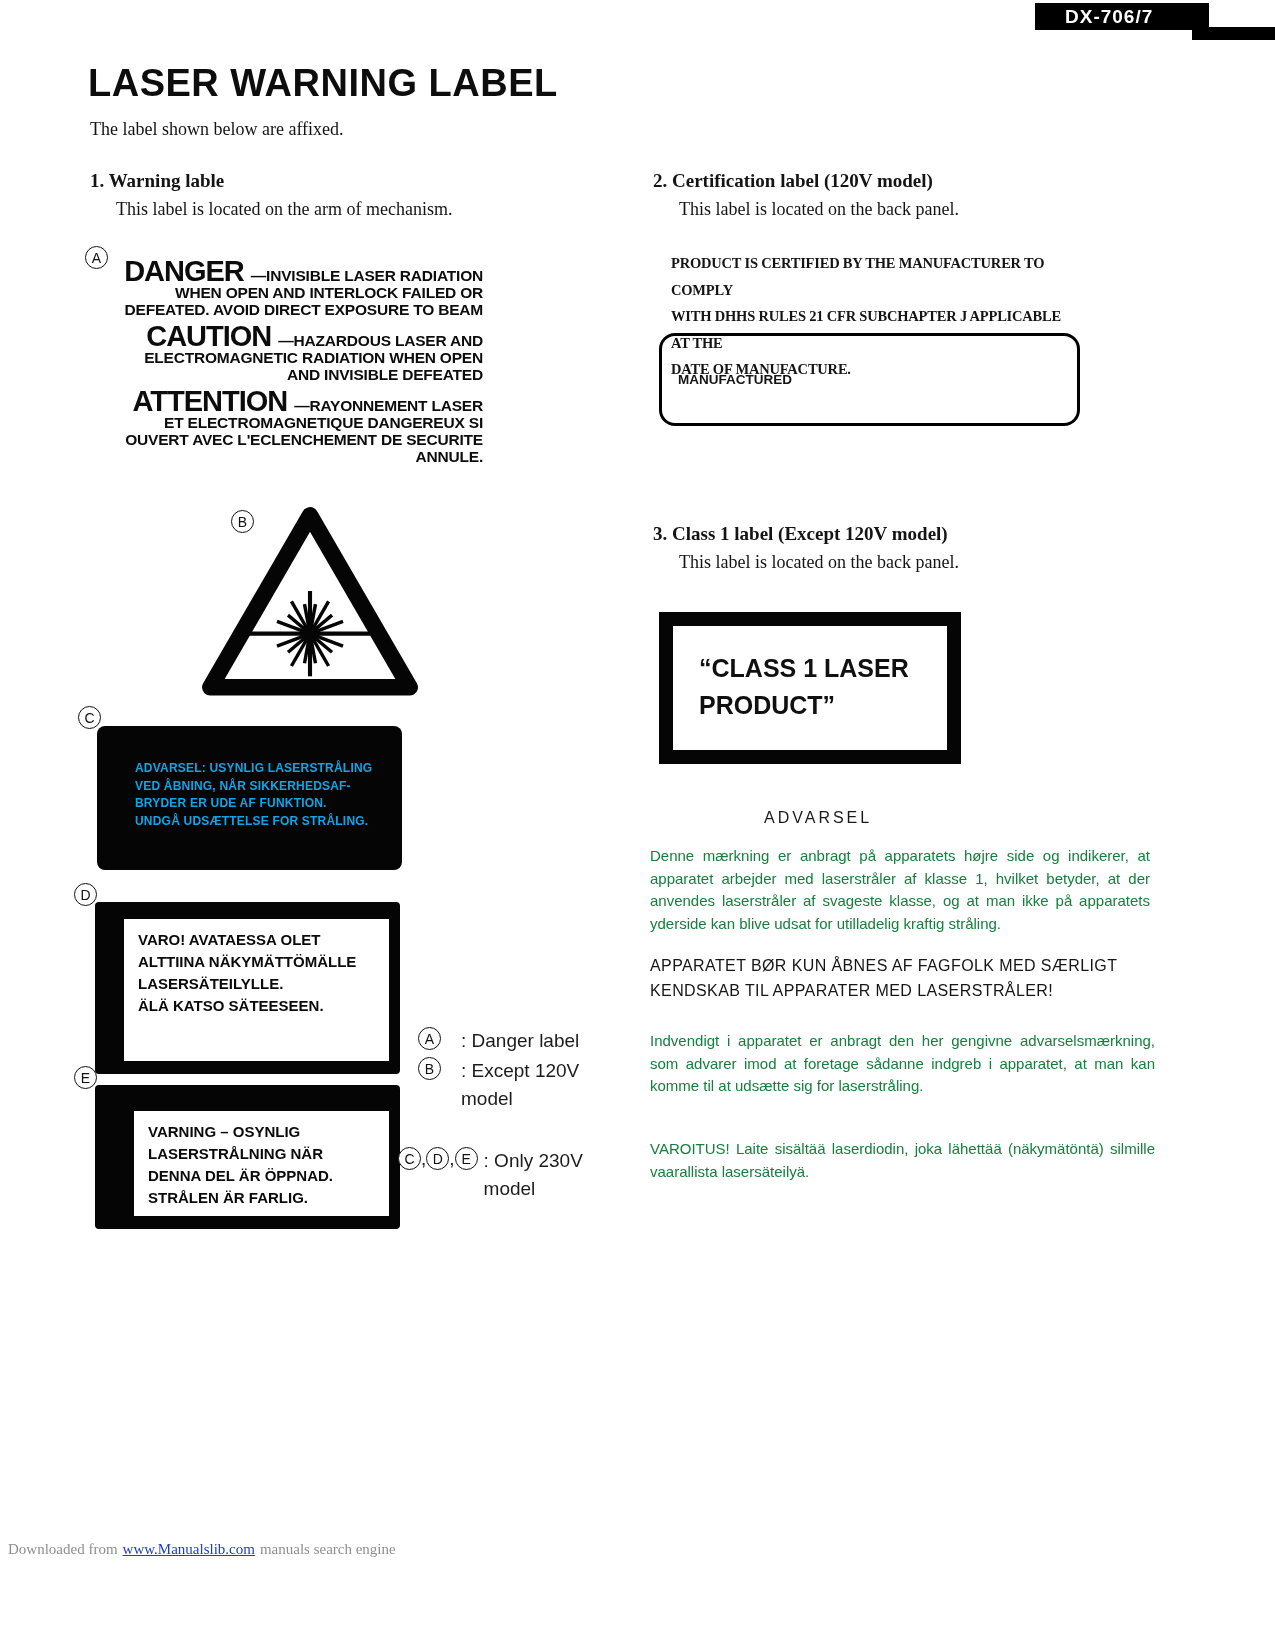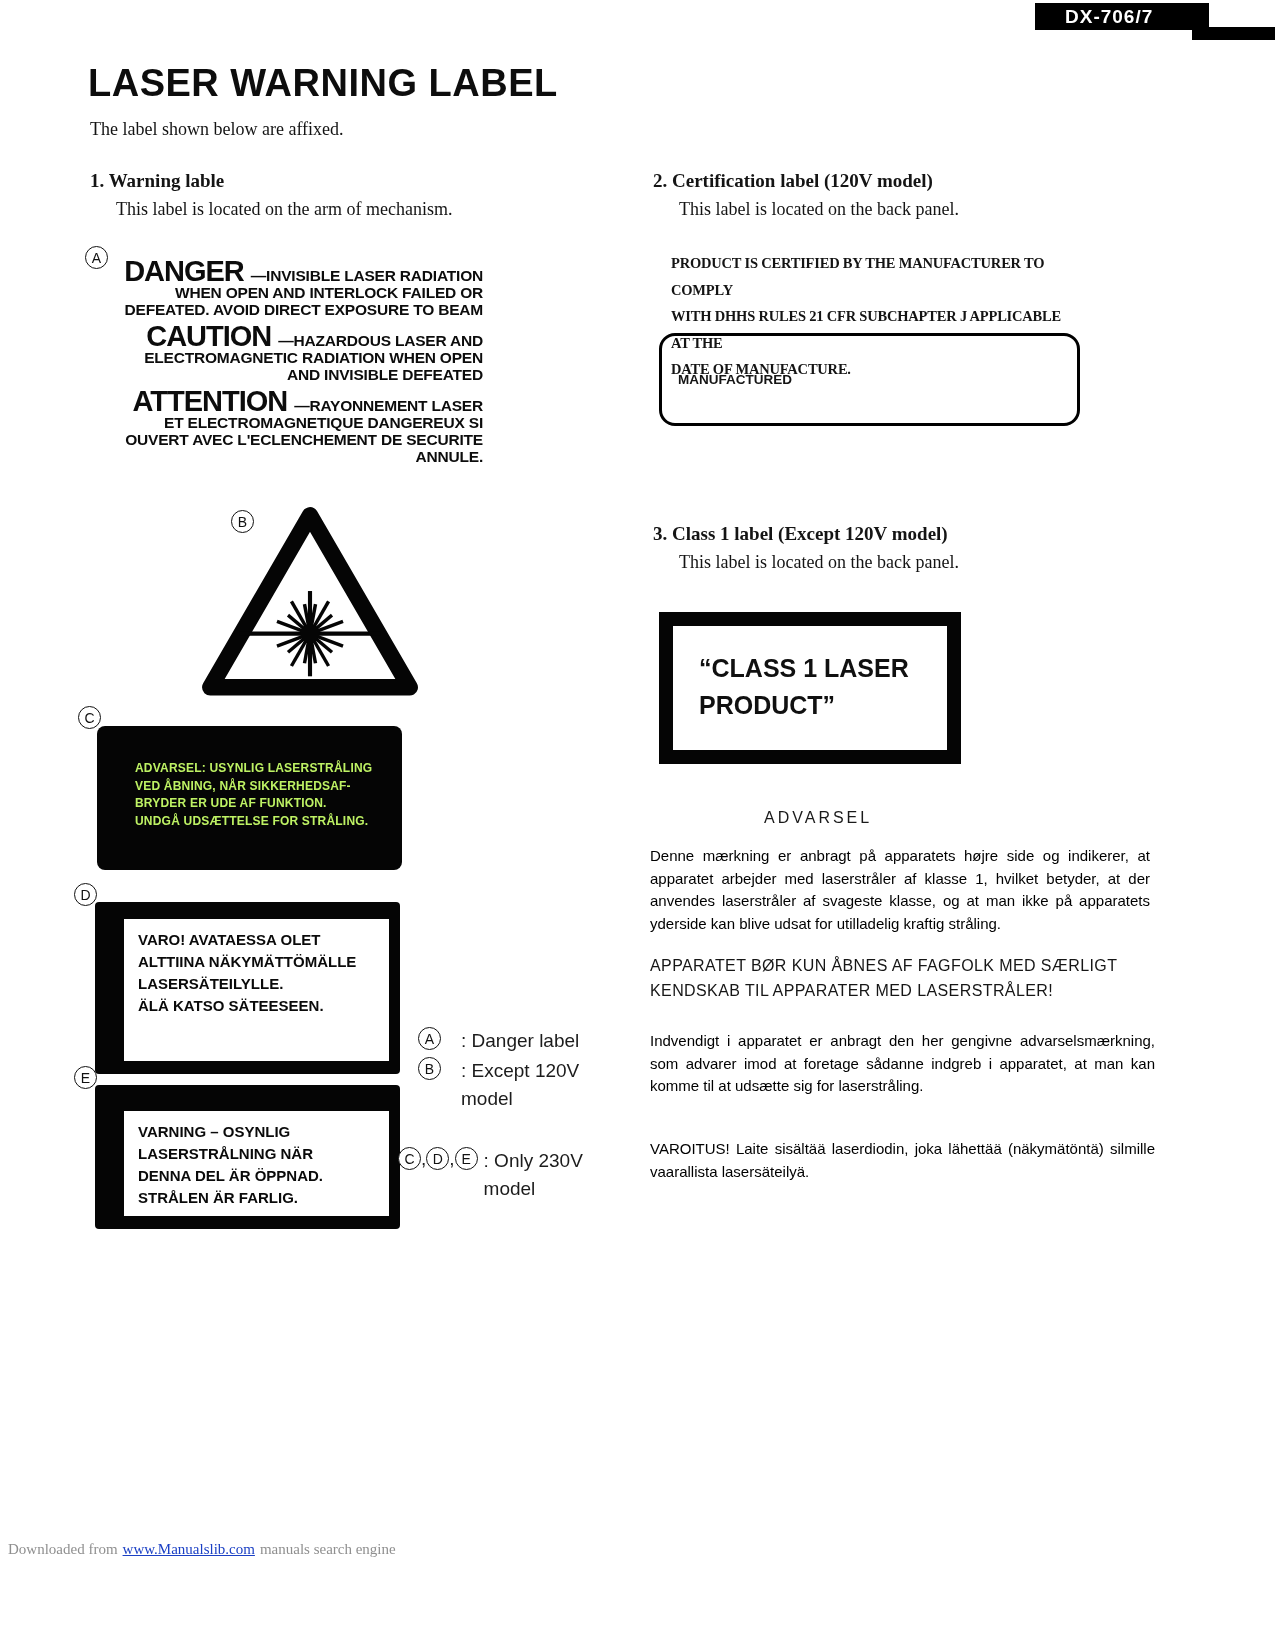--- a/index.html
+++ b/index.html
@@ -32,24 +32,24 @@
   .label-line { line-height:17px; margin-bottom:10px; font-family:"Liberation Sans", sans-serif;
                 font-weight:bold; color:#0c0c0c;text-align:right; }
   .bigword { font-size:29px; letter-spacing:-1px; margin-right:7px; line-height:17px; }
   .ltext { font-size:15.5px; letter-spacing:-0.2px; }
 
   .triangle-svg { position:absolute; left:196px; top:503px; }
 
   
   .black-label { position:absolute; background:#050505; border-radius:8px; }
   .label-c { left:97px; top:726px; width:305px; height:144px; padding:34px 10px 10px 38px; }
-  .label-c .line { color:#bef264; font-family:"Liberation Sans", sans-serif; font-weight:bold;
+  .label-c .line { color:#0ea5e9; font-family:"Liberation Sans", sans-serif; font-weight:bold;
                    font-size:12px; line-height:17.5px; letter-spacing:0.2px; }
   .label-d { left:95px; top:902px; width:305px; height:172px; padding:17px 11px 13px 29px; border-radius:4px; }
-  .label-e { left:95px; top:1085px; width:305px; height:144px; padding:26px 11px 13px 29px; border-radius:4px; }
+  .label-e { left:95px; top:1085px; width:305px; height:144px; padding:26px 11px 13px 39px; border-radius:4px; }
   .white-panel { background:#fff; width:100%; height:100%; padding:10px 14px; }
   .white-panel .line { color:#0a0a0a; font-family:"Liberation Sans", sans-serif; font-weight:bold;
                        font-size:15px; line-height:22px; }
 
   
   .legend-row { position:absolute; display:flex; gap:20px; align-items:flex-start;
                 font-family:"Liberation Sans", sans-serif; font-size:19px; color:#1c1c1c; }
   .legend-text { line-height:28px; }
   .legend-circles { display:flex; align-items:center; }
 
@@ -65,21 +65,21 @@
 
   .class1-box { position:absolute; left:659px; top:612px; width:302px; height:152px;
                 background:#050505; padding:14px; }
   .class1-inner { background:#fff; width:100%; height:100%; padding:24px 0 0 26px; }
   .class1-inner .line { font-family:"Liberation Sans", sans-serif; font-weight:bold;
                         font-size:25px; line-height:37px; color:#101010; }
 
   .advarsel-heading { position:absolute; left:764px; top:809px; font-family:"Liberation Sans", sans-serif;
                       font-size:16px; letter-spacing:3px; color:#1a1a1a; }
   .dk-para { position:absolute; font-family:"Liberation Sans", sans-serif; font-size:15px;
-             line-height:22.5px; text-align:justify; color:#000000; }
+             line-height:22.5px; text-align:justify; color:#15803d; }
   .caps-para { position:absolute; left:650px; top:953px; width:512px; font-family:"Liberation Sans", sans-serif;
                font-size:16px; line-height:25px; letter-spacing:0.4px; color:#161616; }
 
   .footer { position:absolute; left:8px; top:1541px; font-size:15px; color:#8f8f8f;
             display:flex; gap:5px; align-items:baseline; }
   .footer a { color:#1a3fc4; text-decoration:underline; }
 </style>
 </head>
 <body>
 

